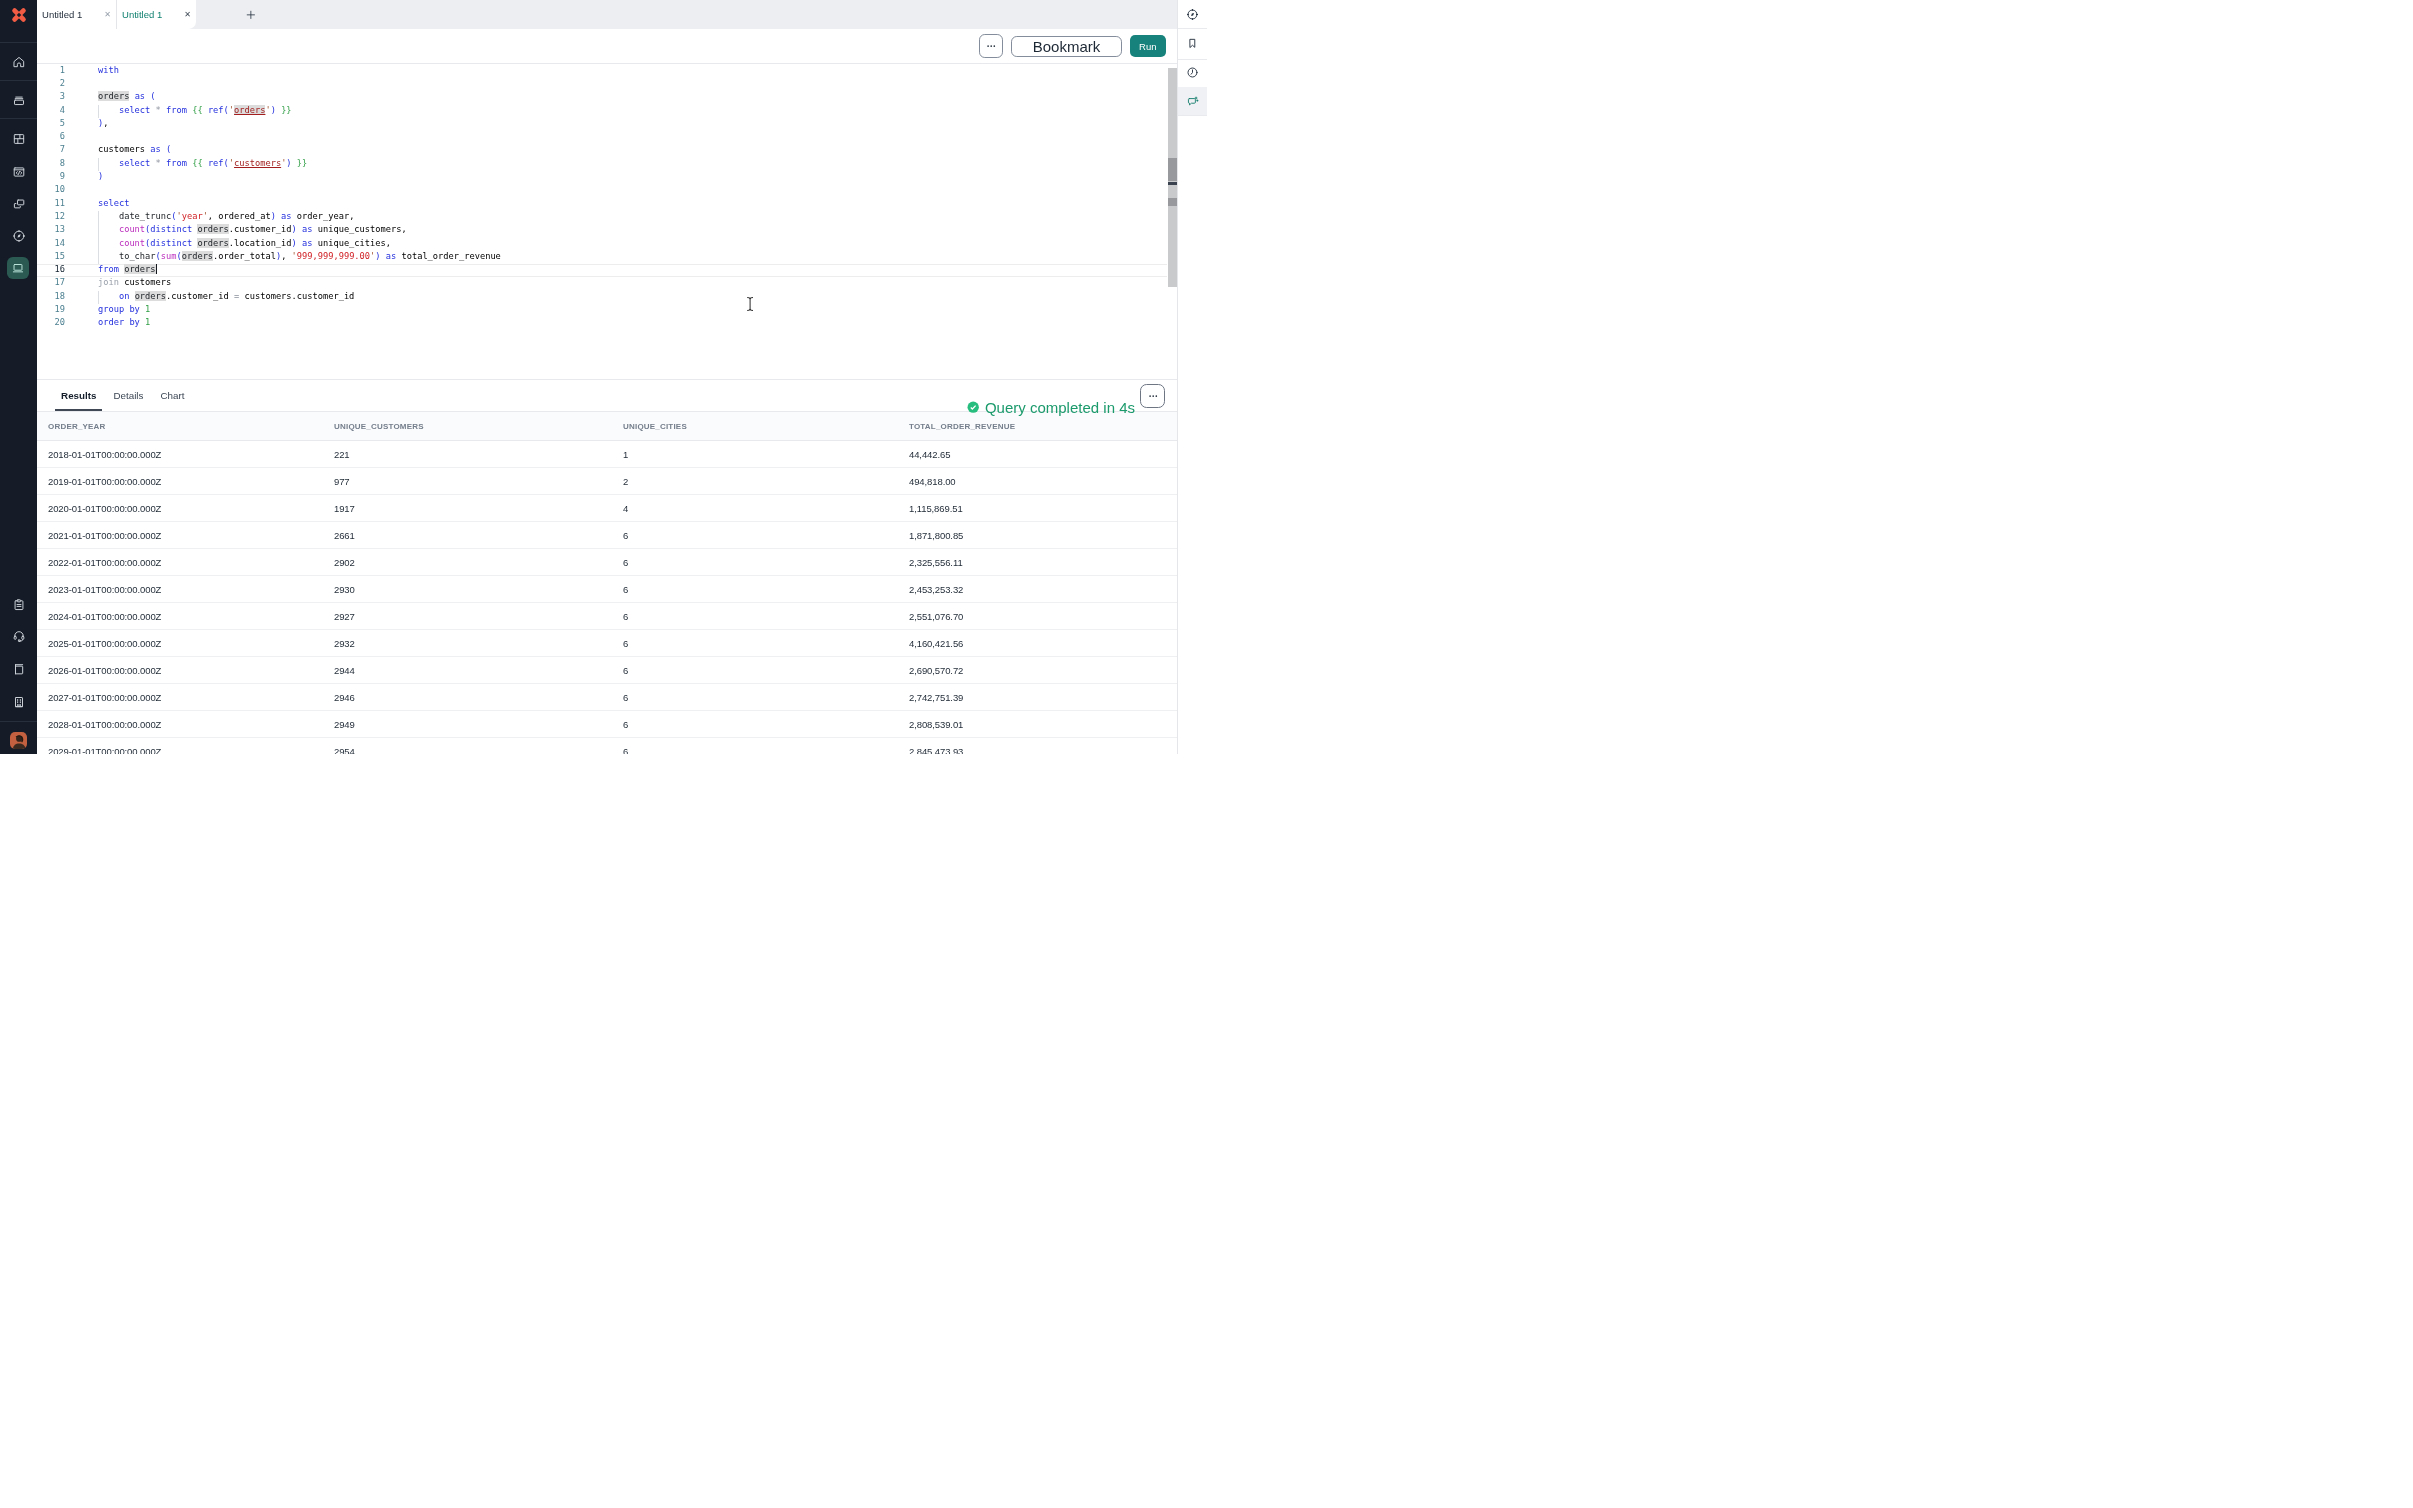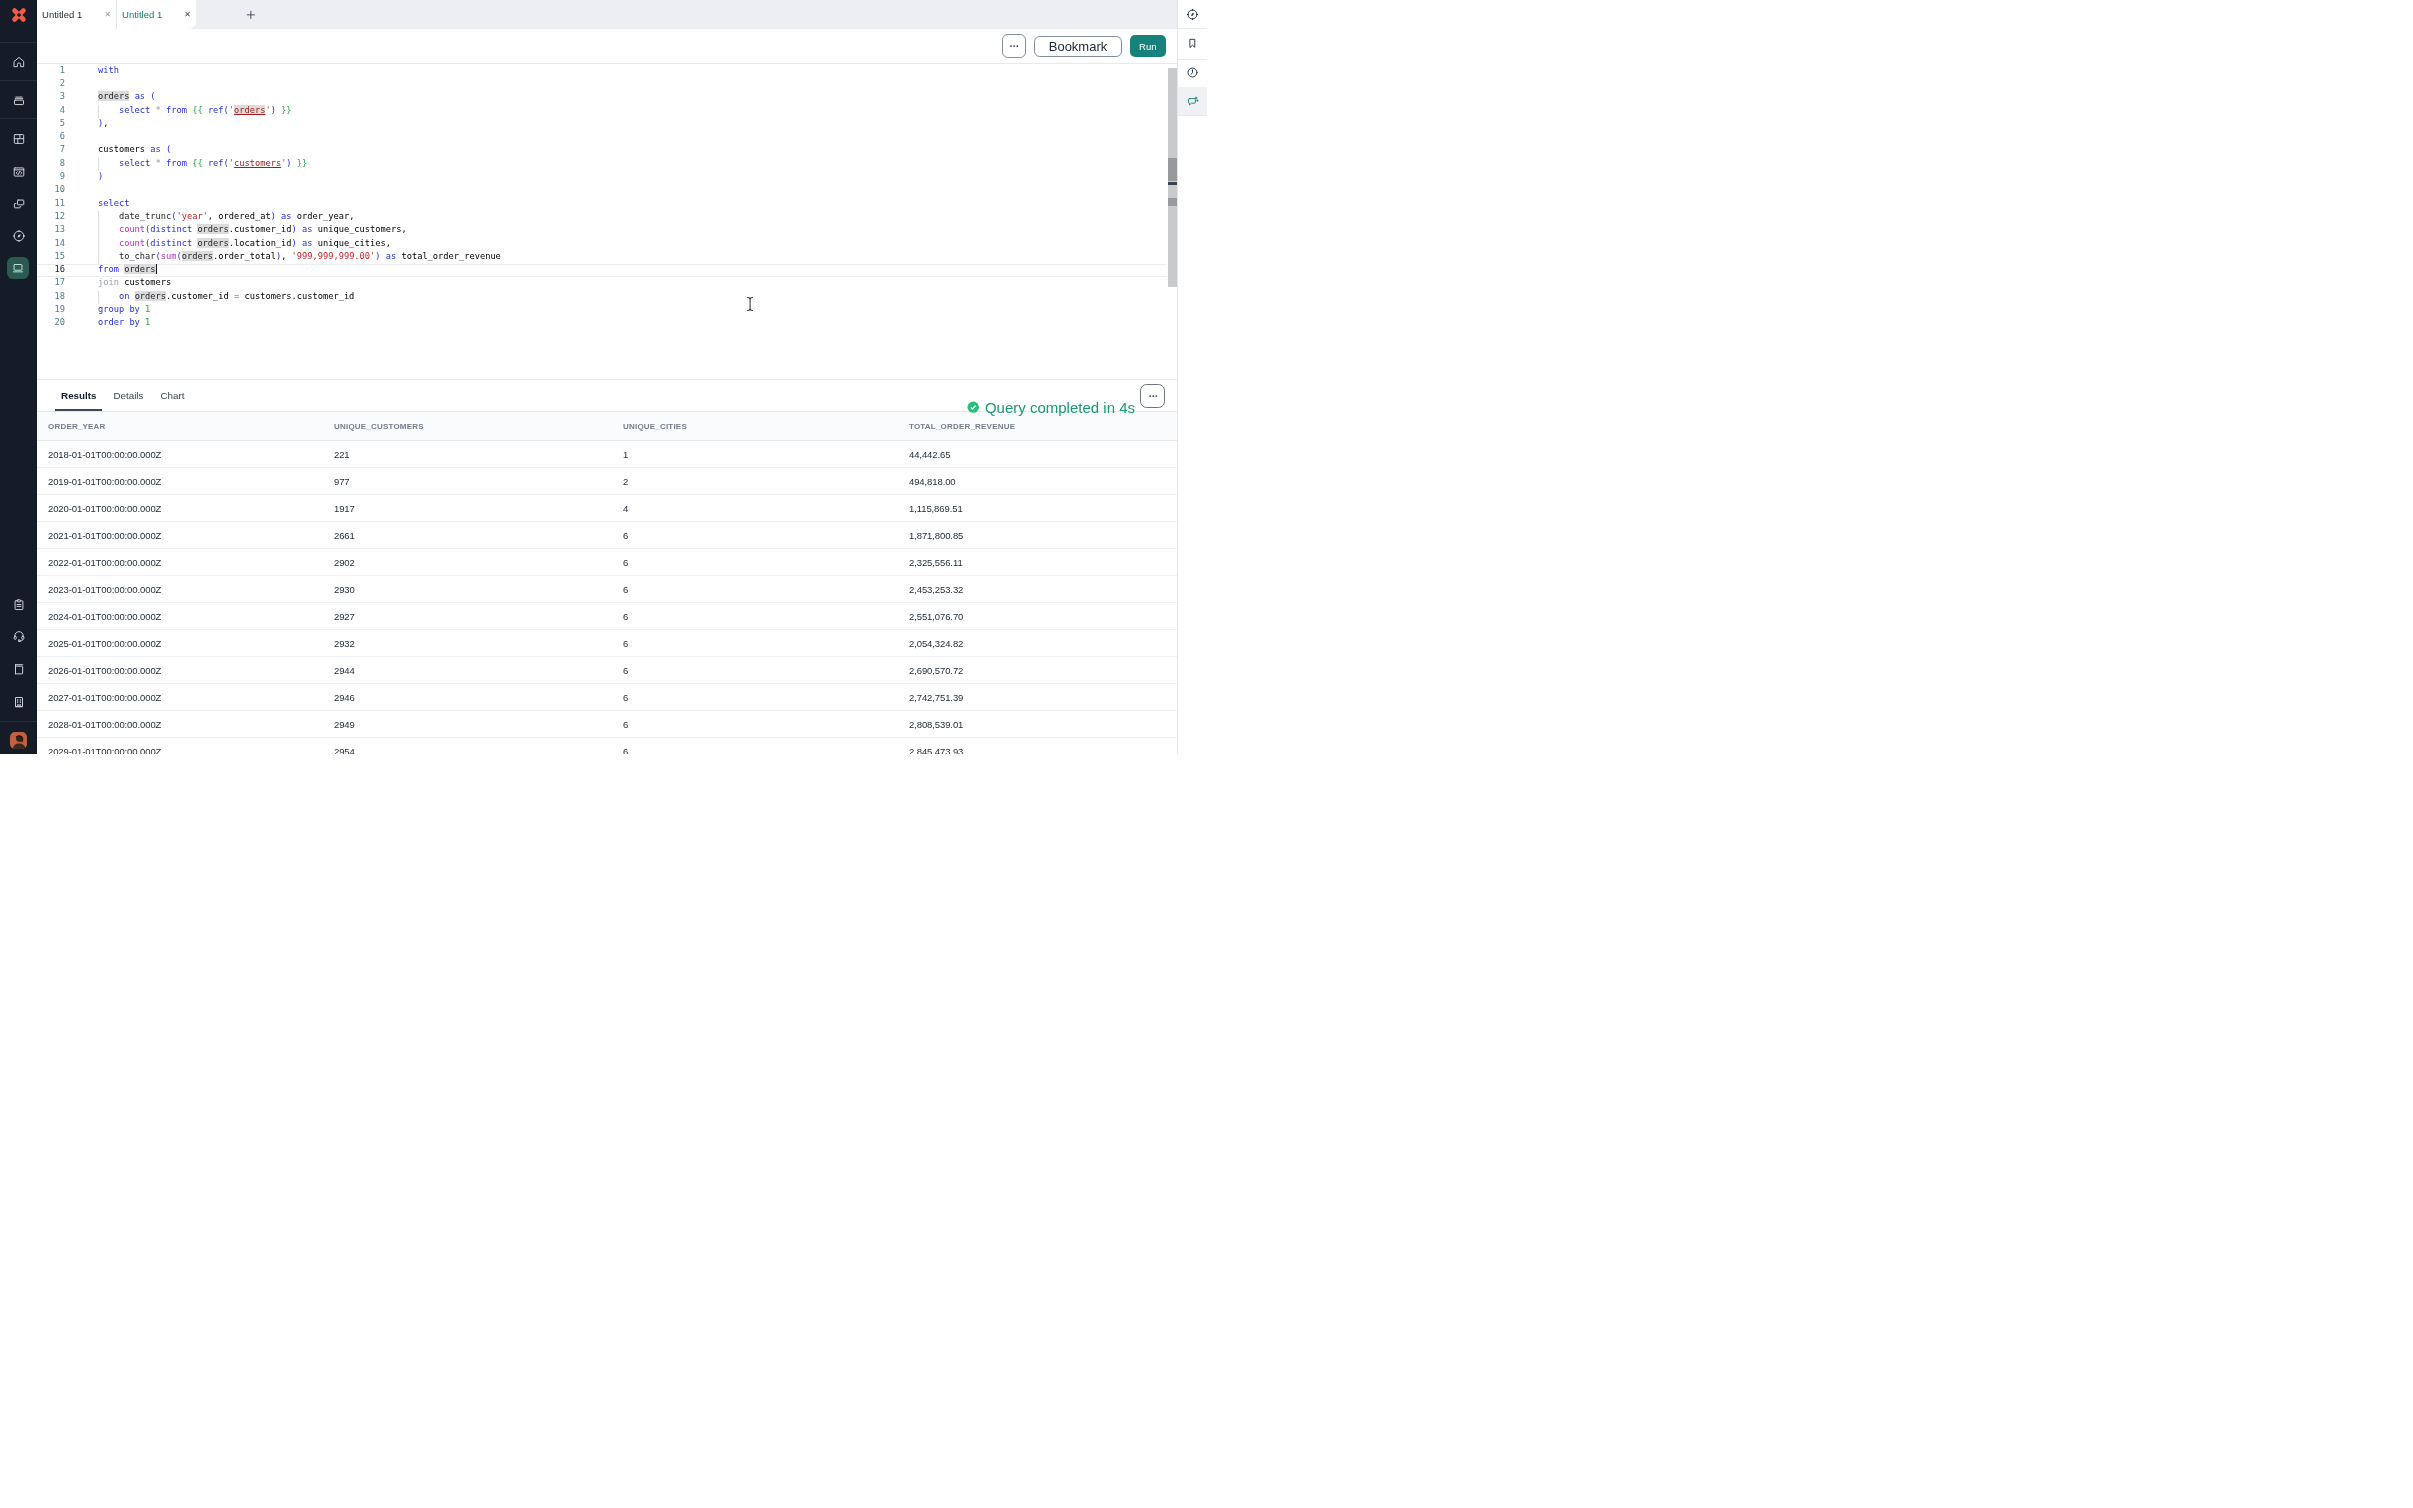--- a/index.html
+++ b/index.html
@@ -27,21 +27,21 @@
   .tab .x{color:#97a0ab;font-size:8px}
   .tab.teal .x{color:#3f4a56}
   .plusbtn{position:absolute;left:205px;top:5.8px;width:17.5px;height:17.5px;color:#2b3644;display:flex;align-items:center;justify-content:center;cursor:pointer}
   .plusbtn svg{width:11.7px;height:11.7px}
 
   .toolbar{height:34px;background:#fff;border-bottom:0.7px solid #e7e9ec;display:flex;align-items:center;
            justify-content:flex-end;gap:7.3px;padding-right:11px}
   .btn-more{width:22.6px;height:22.6px;border:0.7px solid #848d9b;border-radius:5.8px;background:#fff;color:#1d2835;
             display:flex;align-items:center;justify-content:center;cursor:pointer}
   .btn-more svg{width:12.4px;height:12.4px}
-  .btn{height:21px;padding:0 14px;border:0.7px solid #848d9b;border-radius:5.8px;background:#fff;font-size:13px;
+  .btn{height:21px;padding:0 21px;border:0.7px solid #848d9b;border-radius:5.8px;background:#fff;font-size:15px;
        color:#1d2835;display:flex;align-items:center;cursor:pointer}
   .btn-run{height:22.6px;padding:0 9.5px;border:none;border-radius:5.1px;background:#17827b;color:#fff;font-size:9.5px;
            display:flex;align-items:center;cursor:pointer}
 
   
   .editor{position:absolute;top:64px;left:0;width:1140px;height:315px;background:#fff}
   .codewrap{position:absolute;top:0.7px;left:0;right:10.2px}
   .line{display:flex;height:13.3px;line-height:13.3px;font:8.7px "DejaVu Sans Mono",monospace;white-space:pre}
   .ln{width:28px;text-align:right;color:#4b7f90;flex:none}
   .lc{margin-left:33px;position:relative}
@@ -329,21 +329,21 @@
           <div class="trow">
             <div>2024-01-01T00:00:00.000Z</div>
             <div>2927</div>
             <div>6</div>
             <div>2,551,076.70</div>
           </div>
           <div class="trow">
             <div>2025-01-01T00:00:00.000Z</div>
             <div>2932</div>
             <div>6</div>
-            <div>2,054,324.82</div>
+            <div>4,160,421.56</div>
           </div>
           <div class="trow">
             <div>2026-01-01T00:00:00.000Z</div>
             <div>2944</div>
             <div>6</div>
             <div>2,690,570.72</div>
           </div>
           <div class="trow">
             <div>2027-01-01T00:00:00.000Z</div>
             <div>2946</div>

